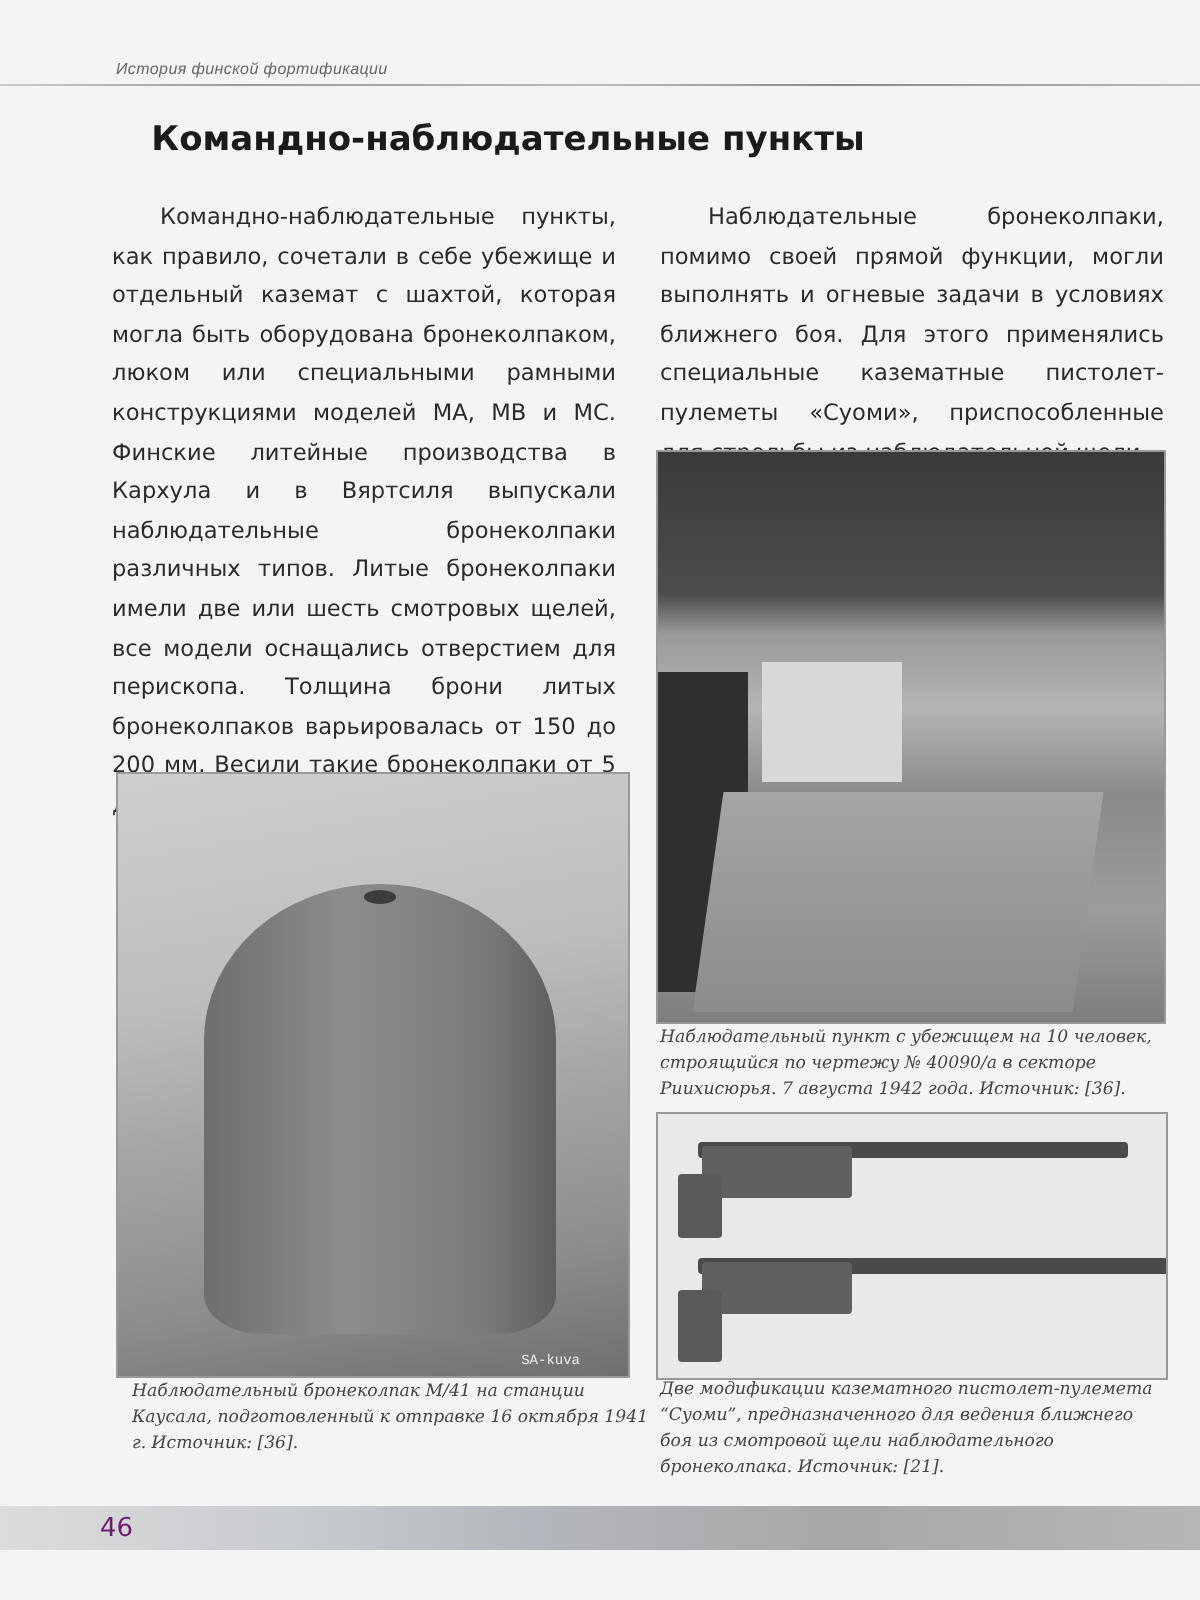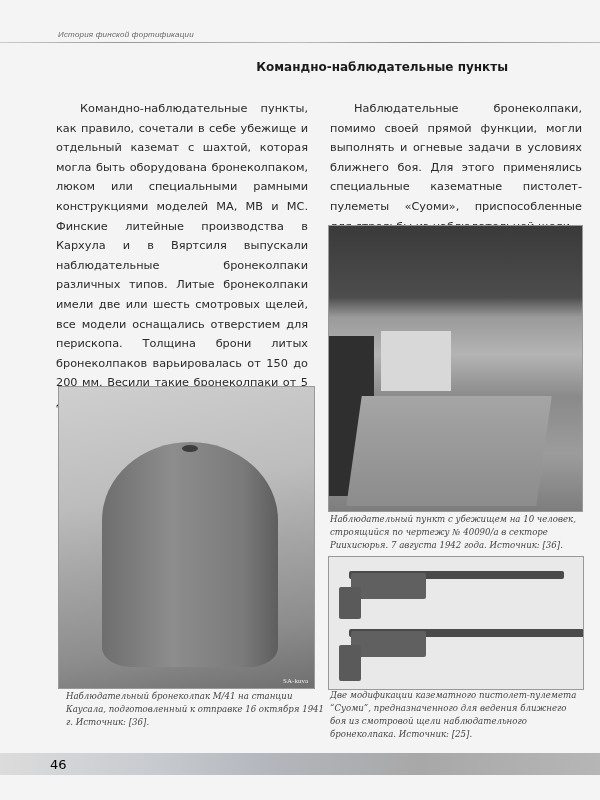--- a/index.html
+++ b/index.html
@@ -1,25 +1,25 @@
 <!DOCTYPE html>
 <html><head>
 <meta charset="utf-8">
 <style>
   html, body { margin:0; padding:0; }
   body { width:600px; height:800px; background:#f4f4f4; position:relative; overflow:hidden; font-family:"DejaVu Sans", sans-serif; color:#222; }
   .running-head { position:absolute; left:58px; top:30px; font-family:Liberation Sans, sans-serif; font-style:italic; font-size:8px; color:#666; letter-spacing:0.2px; }
   .head-rule { position:absolute; left:0; top:42px; width:600px; height:1px; background:linear-gradient(90deg,#ccc 0%,#999 20%,#bbb 50%,#888 70%,#bbb 100%); }
-  .title { position:absolute; left:0; width:508px; top:60px; text-align:right; font-family:"DejaVu Sans", sans-serif; font-weight:bold; font-size:12px; color:#1a1a1a; }
+  .title { position:absolute; left:0; width:508px; top:60px; text-align:center; font-family:"DejaVu Sans", sans-serif; font-weight:bold; font-size:17px; color:#1a1a1a; }
   .col { position:absolute; font-size:11.3px; line-height:19.6px; text-align:justify; color:#2a2a2a; }
   .col p { margin:0; text-indent:24px; }
   .col-left { left:56px; top:99px; width:252px; }
   .col-right { left:330px; top:99px; width:252px; }
   .photo { position:absolute; border:1px solid #999; overflow:hidden; }
-  .photo-cap { position:absolute; bottom:3px; right:6px; font-size:7px; color:#eee; font-family:Liberation Serif, serif; }
+  .photo-cap { position:absolute; bottom:3px; right:24px; font-size:7px; color:#eee; font-family:Liberation Mono, monospace; }
   .photo-dome { left:58px; top:386px; width:255px; height:301px;
      background:
        radial-gradient(ellipse 90px 110px at 46% 48%, #8a8a8a 0%, #7a7a7a 60%, rgba(0,0,0,0) 62%),
        linear-gradient(170deg,#cfcfcf 0%,#bdbdbd 35%,#a6a6a6 55%,#8d8d8d 80%,#6f6f6f 100%); }
   .dome-body { position:absolute; left:43px; top:55px; width:176px; height:225px; background:linear-gradient(90deg,#6e6e6e,#8d8d8d 40%,#7a7a7a 80%,#5e5e5e); border-radius:90px 90px 30px 30px / 80px 80px 20px 20px; }
   .dome-hole { position:absolute; left:123px; top:58px; width:16px; height:7px; background:#3d3d3d; border-radius:50%; }
   .photo-trench { left:328px; top:225px; width:253px; height:285px;
      background:
        linear-gradient(180deg,#3a3a3a 0%,#4d4d4d 25%,#9a9a9a 32%,#b4b4b4 45%,#8a8a8a 60%,#9c9c9c 80%,#7d7d7d 100%); }
   .trench-box { position:absolute; left:52px; top:105px; width:70px; height:60px; background:#d8d8d8; }
@@ -27,21 +27,21 @@
   .trench-dark { position:absolute; left:0; top:110px; width:45px; height:160px; background:#2f2f2f; }
   .photo-guns { left:328px; top:556px; width:254px; height:132px; background:#e9e9e9; }
   .gun { position:absolute; height:8px; background:#4a4a4a; border-radius:2px; }
   .gun-body { position:absolute; background:#606060; border-radius:2px; }
   .gun-grip { position:absolute; background:#5a5a5a; border-radius:2px; }
   .caption { position:absolute; font-family:"DejaVu Serif", serif; font-style:italic; font-size:8.6px; line-height:13px; color:#444; }
   .cap-left { left:66px; top:690px; width:260px; }
   .cap-right1 { left:330px; top:513px; width:255px; }
   .cap-right2 { left:330px; top:689px; width:255px; }
   .footer-bar { position:absolute; left:0; top:753px; width:600px; height:22px; background:linear-gradient(90deg,#dcdcdc 0%,#c8cbd0 25%,#b3b6bc 45%,#a8a8a8 70%,#b6b6b6 100%); }
-  .page-num { position:absolute; left:50px; top:757px; font-size:13px; color:#000000; font-family:"DejaVu Sans", sans-serif; }
+  .page-num { position:absolute; left:50px; top:757px; font-size:13px; color:#701a75; font-family:"DejaVu Sans", sans-serif; }
 </style>
 </head>
 <body>
 
 <div class="running-head">История финской фортификации</div>
 <div class="head-rule"></div>
 
 <div class="title">Командно-наблюдательные пункты</div>
 
 <div class="col col-left">
@@ -59,21 +59,21 @@
 <div class="caption cap-right1">Наблюдательный пункт с убежищем на 10 человек, строящийся по чертежу № 40090/а в секторе Риихисюрья. 7 августа 1942 года. Источник: [36].</div>
 
 <div class="photo photo-guns">
   <div class="gun" style="left:20px;top:14px;width:215px;"></div>
   <div class="gun-body" style="left:22px;top:16px;width:75px;height:26px;"></div>
   <div class="gun-grip" style="left:10px;top:30px;width:22px;height:32px;"></div>
   <div class="gun" style="left:20px;top:72px;width:235px;"></div>
   <div class="gun-body" style="left:22px;top:74px;width:75px;height:26px;"></div>
   <div class="gun-grip" style="left:10px;top:88px;width:22px;height:36px;"></div>
 </div>
-<div class="caption cap-right2">Две модификации казематного пистолет-пулемета “Суоми”, предназначенного для ведения ближнего боя из смотровой щели наблюдательного бронеколпака. Источник: [25].</div>
+<div class="caption cap-right2">Две модификации казематного пистолет-пулемета “Суоми”, предназначенного для ведения ближнего боя из смотровой щели наблюдательного бронеколпака. Источник: [21].</div>
 
 <div class="photo photo-dome">
   <div class="dome-body"></div>
   <div class="dome-hole"></div>
   <div class="photo-cap">SA-kuva</div>
 </div>
 <div class="caption cap-left">Наблюдательный бронеколпак М/41 на станции Каусала, подготовленный к отправке 16 октября 1941 г. Источник: [36].</div>
 
 <div class="footer-bar"></div>
 <div class="page-num">46</div>

